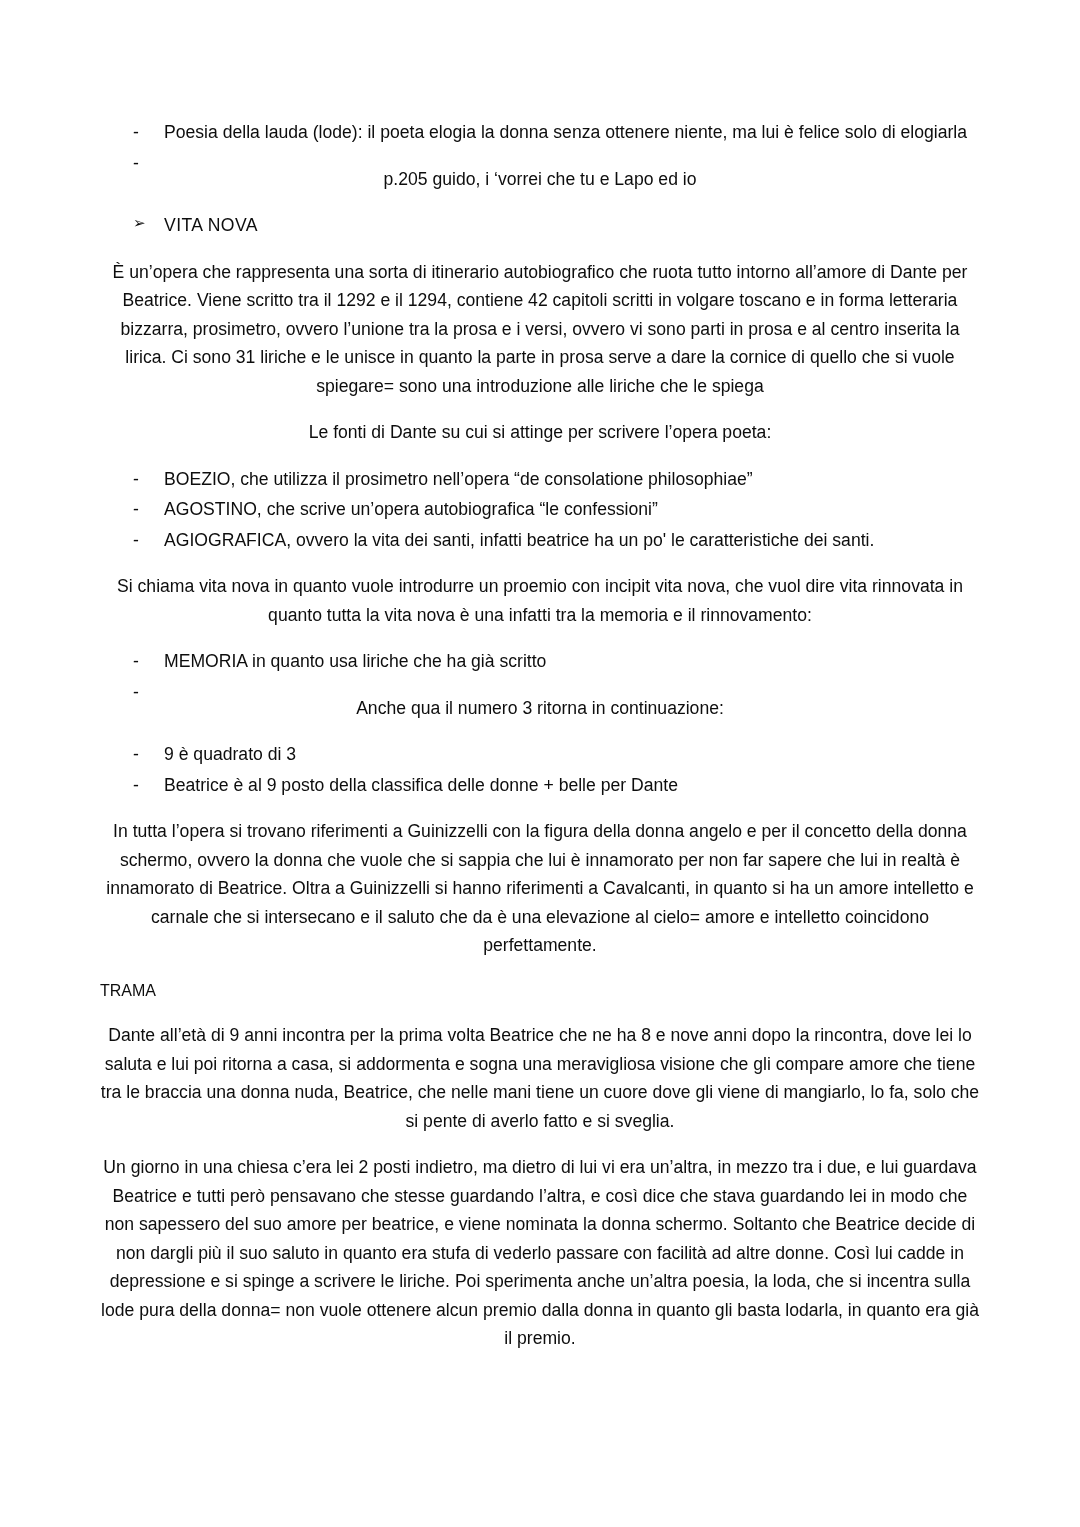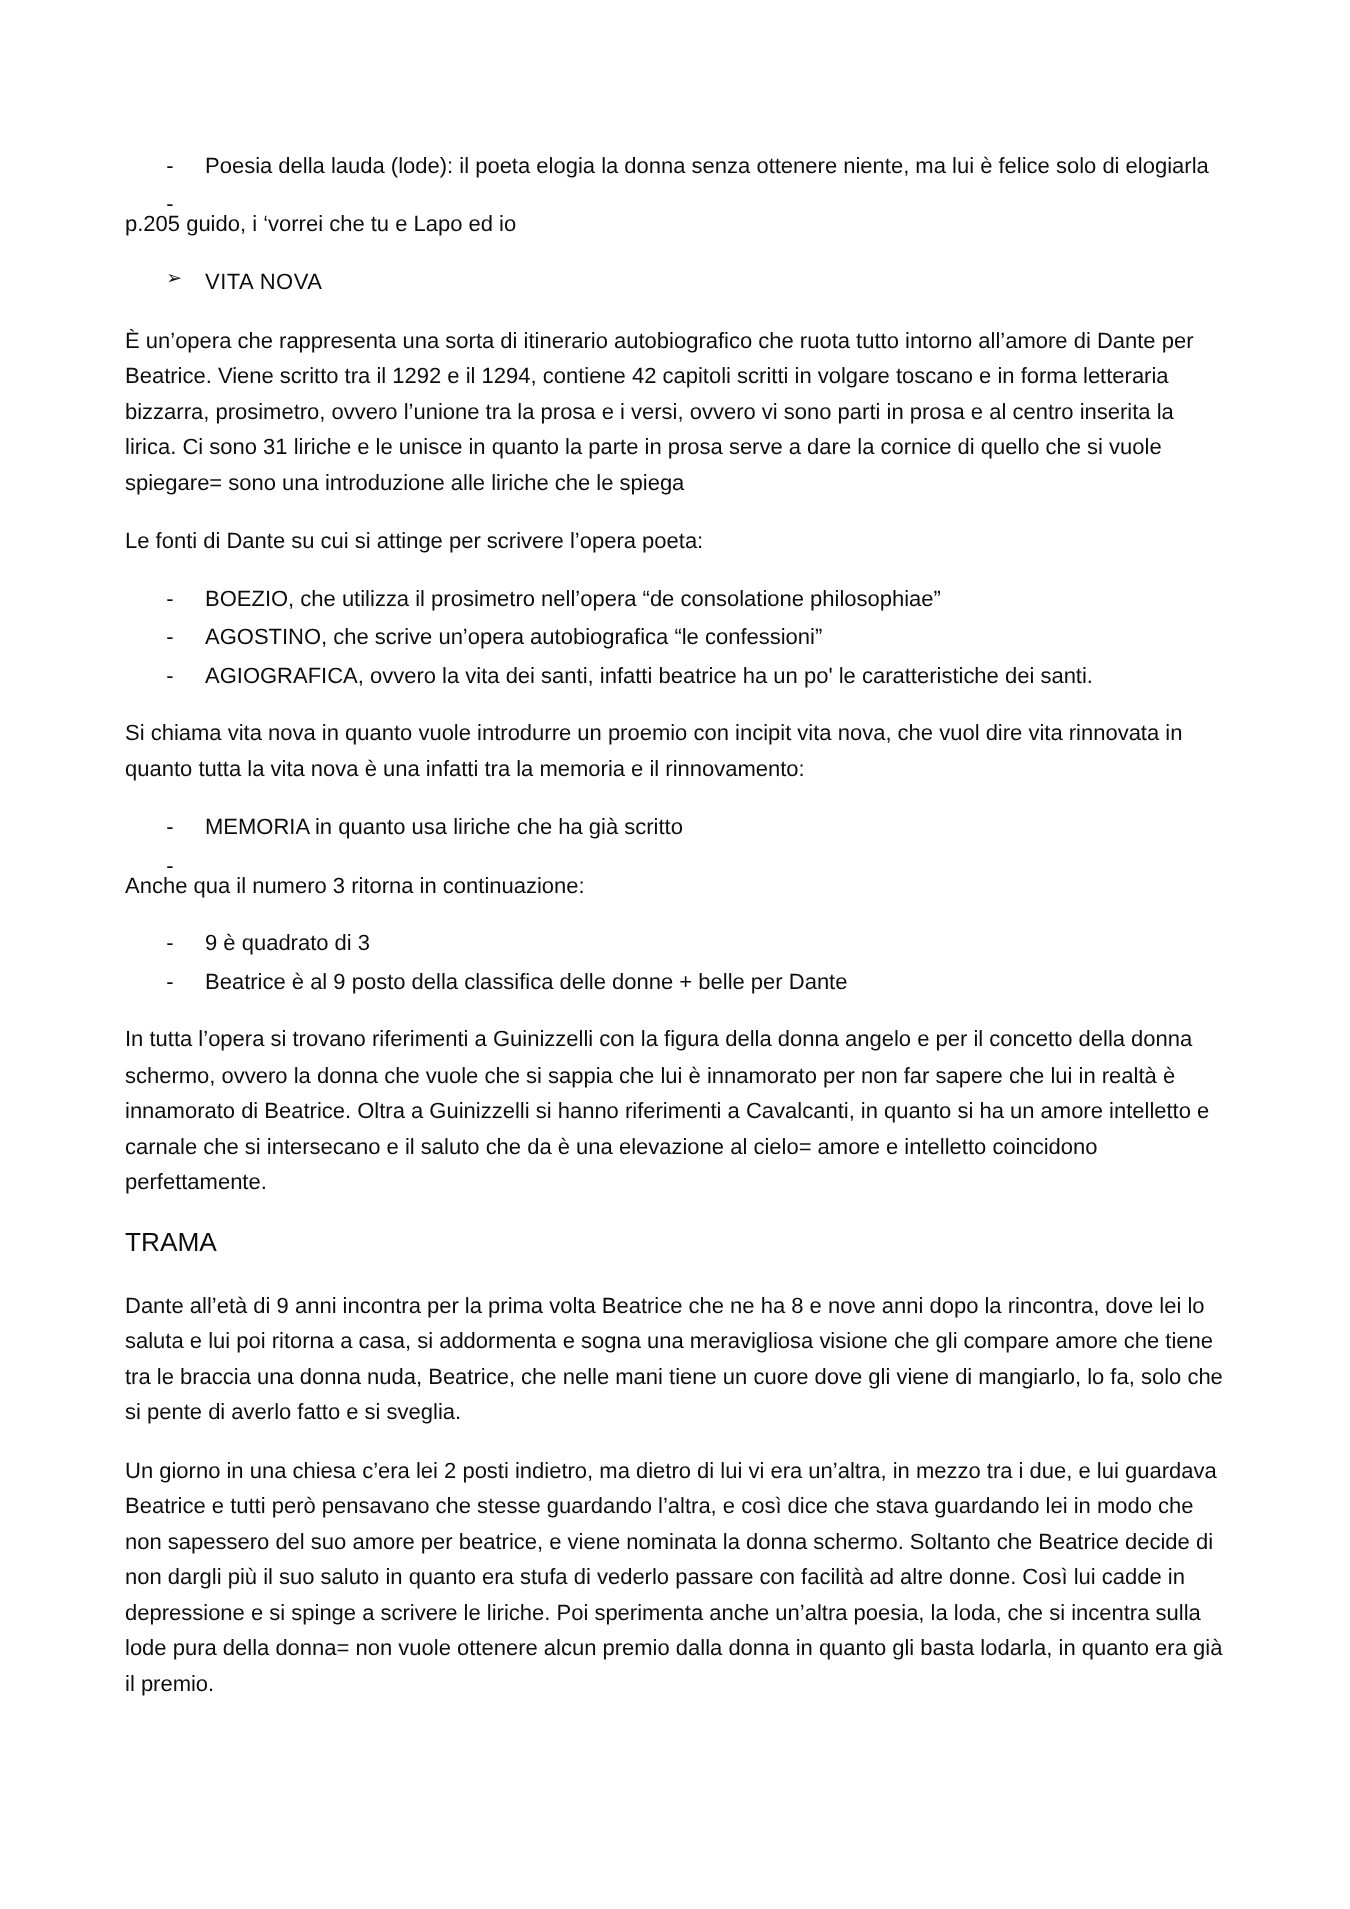--- a/index.html
+++ b/index.html
@@ -20,21 +20,21 @@
     padding: 118px 100px 60px 100px;
     background: #ffffff;
   }
   .doc {
     width: 880px;
   }
   p.para {
     font-size: 17.6px;
     line-height: 1.62;
     margin: 0 0 18px 0;
-    text-align: left;
+    text-align: center;
     color: #0d0d0d;
   }
   ul.dash-list {
     list-style: none;
     margin: 0 0 18px 0;
     padding: 0;
   }
   ul.dash-list > li {
     position: relative;
     font-size: 17.6px;
@@ -64,21 +64,21 @@
     color: #0d0d0d;
   }
   ul.arrow-list > li .bullet-arrow {
     position: absolute;
     left: 33px;
     top: 0px;
     font-size: 15px;
     color: #0d0d0d;
   }
   .heading-plain {
-    font-size: 21px;
+    font-size: 16px;
     line-height: 1.62;
     margin: 0 0 18px 0;
     color: #0d0d0d;
   }
 </style>
 </head>
 <body>
 
 <div class="page">
   <div class="doc">

